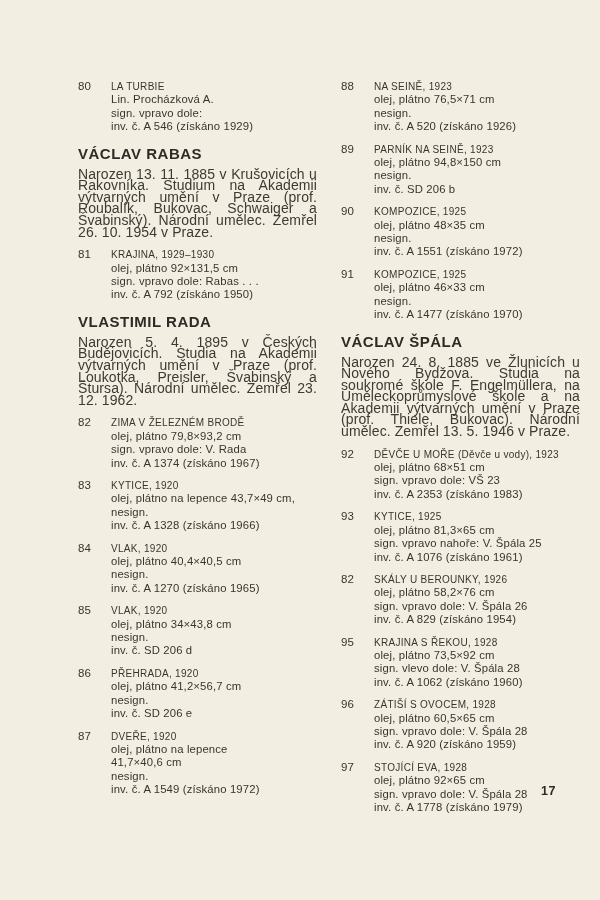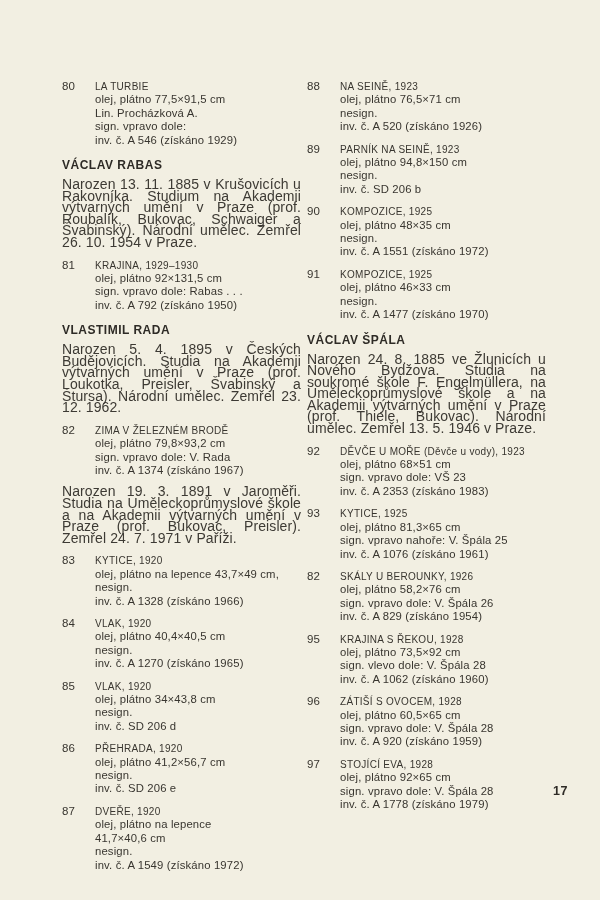--- a/index.html
+++ b/index.html
@@ -15,24 +15,24 @@
   .page {
     position: relative;
     width: 600px;
     height: 900px;
     font-family: "Liberation Sans", sans-serif;
     color: #38352f;
     background: #f2efe2;
   }
   .columns {
     position: absolute;
-    left: 62px;
+    left: 78px;
     top: 80px;
     display: flex;
-    gap: 6px;
+    gap: 24px;
   }
   .column {
     width: 239px;
   }
   .entry {
     display: flex;
     margin-bottom: 9px;
   }
   .entry-num {
     flex: none;
@@ -50,54 +50,53 @@
     line-height: 13.4px;
     letter-spacing: 0.3px;
   }
   .entry-line {
     font-size: 11.3px;
     line-height: 13.4px;
     letter-spacing: 0.15px;
   }
   .artist-name {
     font-weight: bold;
-    font-size: 12px;
+    font-size: 15px;
     letter-spacing: 0.5px;
     margin: 11px 0 7px 0;
     color: #2e2b26;
   }
   .artist-bio {
     font-size: 14px;
     line-height: 11.6px;
     letter-spacing: 0.1px;
     text-align: justify;
     margin: 0 0 10px 0;
     color: #3d3a34;
   }
   .page-number {
     position: absolute;
-    left: 553px;
+    left: 541px;
     top: 784px;
     font-weight: bold;
     font-size: 12.5px;
     letter-spacing: 0.5px;
     color: #2e2b26;
   }
 </style>
 </head>
 <body>
 
 <div class="page">
   <div class="columns">
     <div class="column" id="col-0">
         <div class="entry">
           <span class="entry-num">80</span>
           <div class="entry-body">
             <div class="entry-title">LA TURBIE</div>
-            <div class="entry-line">olej, plátno 77,5×91,5 cm</div>
             <div class="entry-line">Lin. Procházková A.</div>
             <div class="entry-line">sign. vpravo dole:</div>
             <div class="entry-line">inv. č. A 546 (získáno 1929)</div>
           </div>
         </div>
         <div class="artist-name">VÁCLAV RABAS</div>
         <p class="artist-bio">Narozen 13. 11. 1885 v Krušovicích u Rakovníka. Studium na Akademii výtvarných umění v Praze (prof. Roubalík, Bukovac, Schwaiger a Švabinský). Národní umělec. Zemřel 26. 10. 1954 v Praze.</p>
         <div class="entry">
           <span class="entry-num">81</span>
           <div class="entry-body">
@@ -111,21 +110,20 @@
         <p class="artist-bio">Narozen 5. 4. 1895 v Českých Budějovicích. Studia na Akademii výtvarných umění v Praze (prof. Loukotka, Preisler, Švabinský a Štursa). Národní umělec. Zemřel 23. 12. 1962.</p>
         <div class="entry">
           <span class="entry-num">82</span>
           <div class="entry-body">
             <div class="entry-title">ZIMA V ŽELEZNÉM BRODĚ</div>
             <div class="entry-line">olej, plátno 79,8×93,2 cm</div>
             <div class="entry-line">sign. vpravo dole: V. Rada</div>
             <div class="entry-line">inv. č. A 1374 (získáno 1967)</div>
           </div>
         </div>
-        <p class="artist-bio">Narozen 19. 3. 1891 v Jaroměři. Studia na Uměleckoprůmyslové škole a na Akademii výtvarných umění v Praze (prof. Bukovac, Preisler). Zemřel 24. 7. 1971 v Paříži.</p>
         <div class="entry">
           <span class="entry-num">83</span>
           <div class="entry-body">
             <div class="entry-title">KYTICE, 1920</div>
             <div class="entry-line">olej, plátno na lepence 43,7×49 cm,</div>
             <div class="entry-line">nesign.</div>
             <div class="entry-line">inv. č. A 1328 (získáno 1966)</div>
           </div>
         </div>
         <div class="entry">

